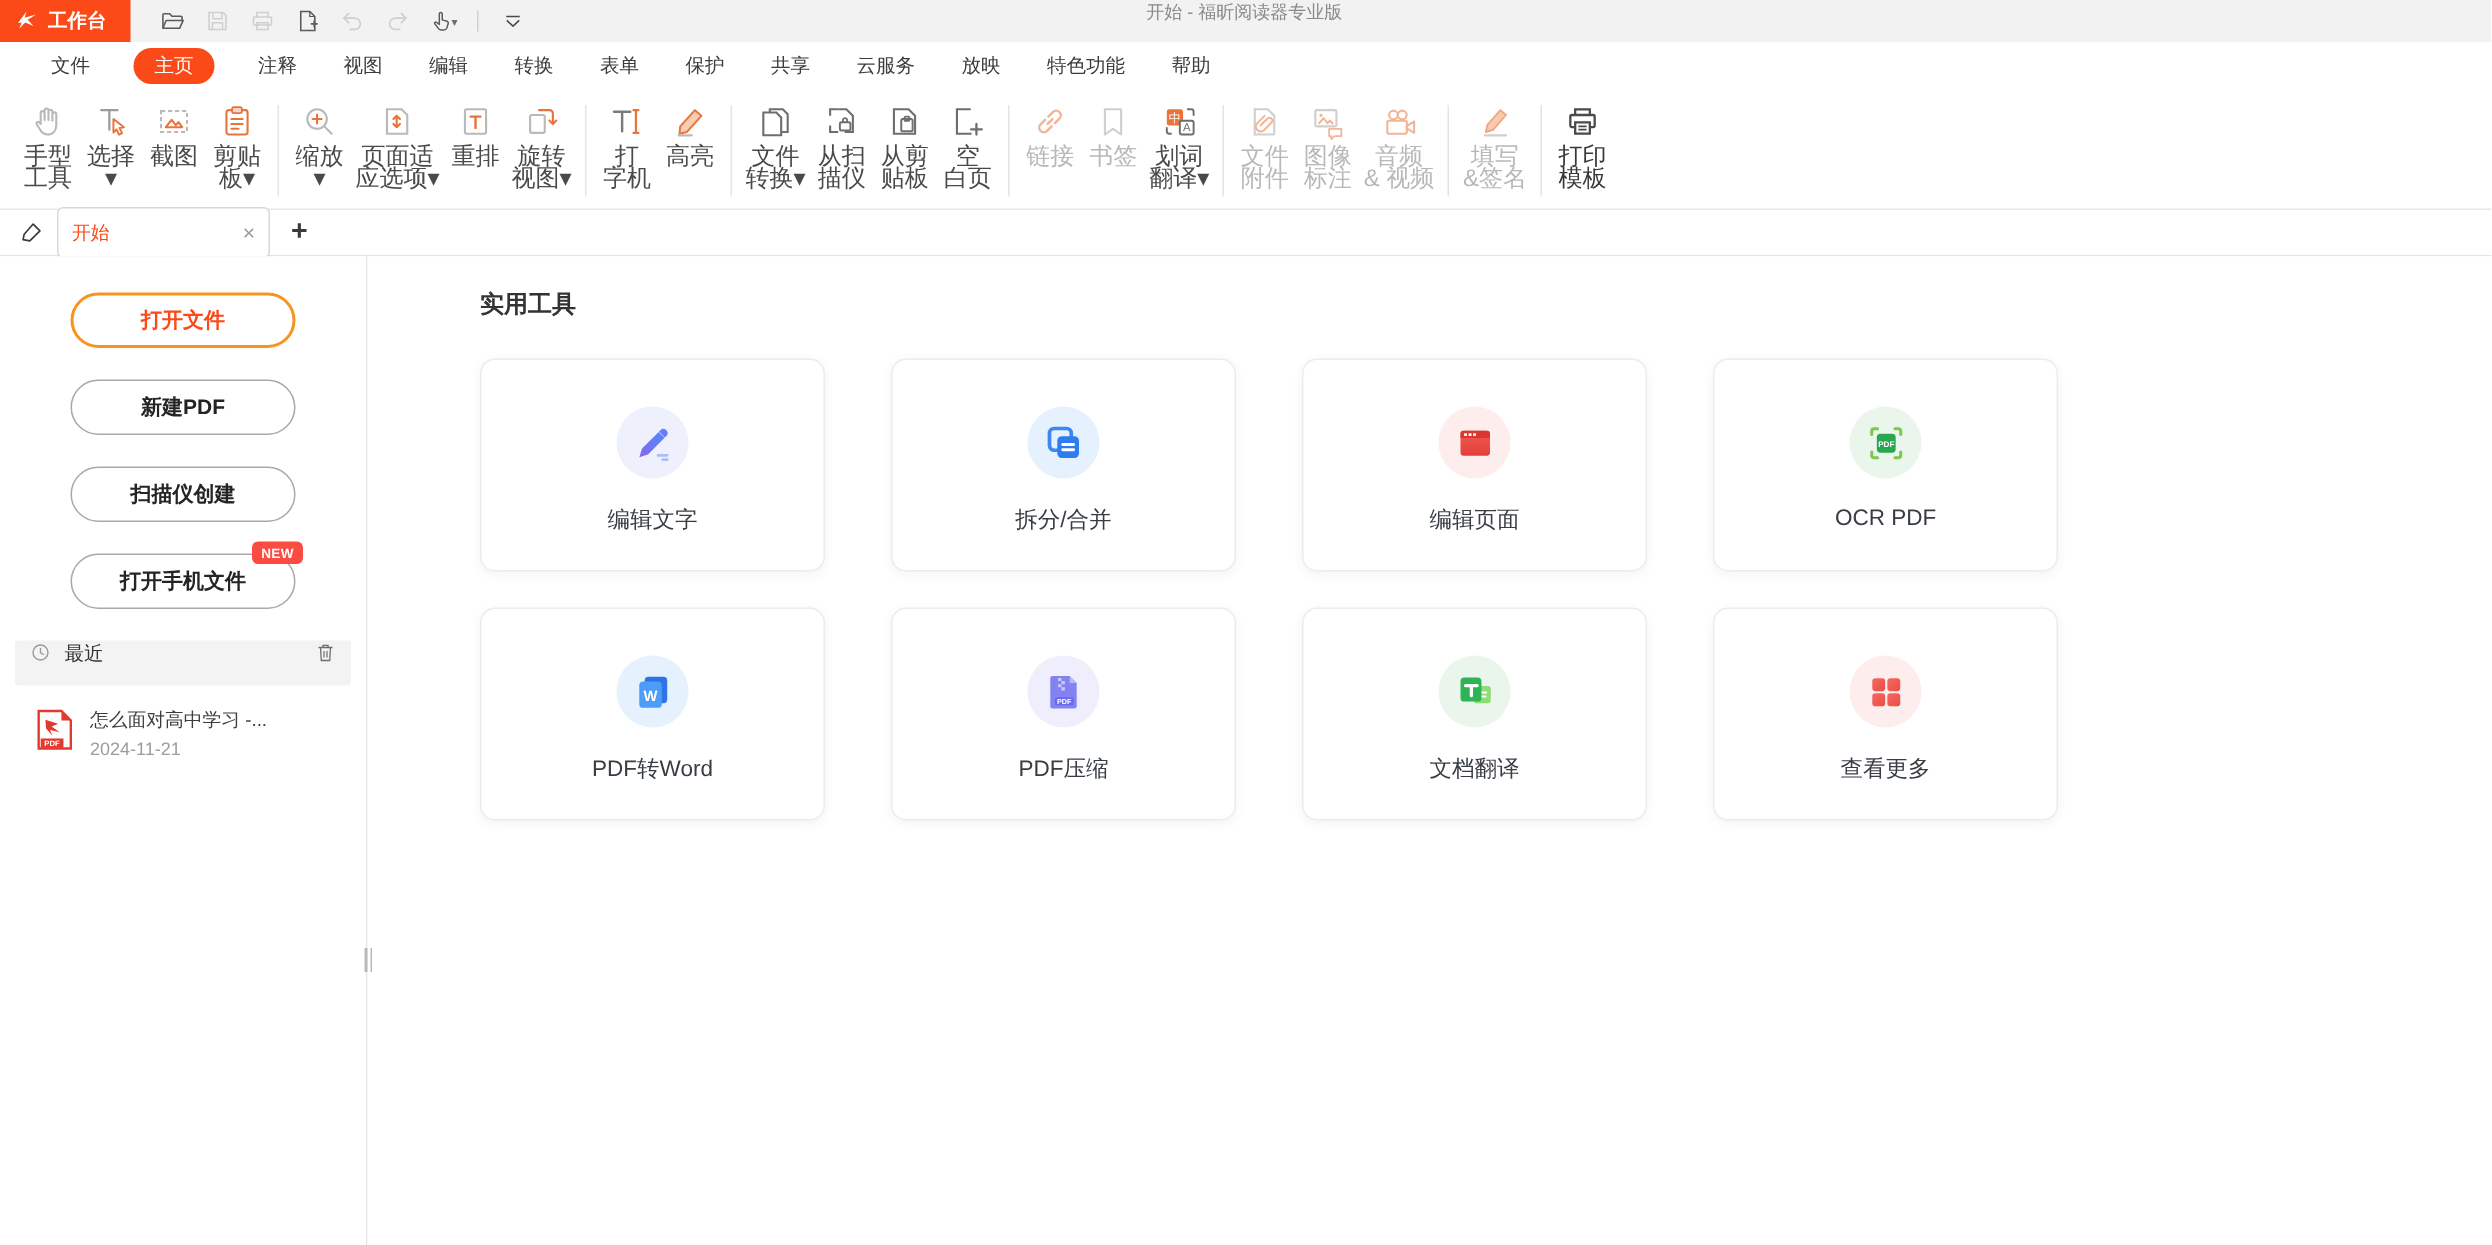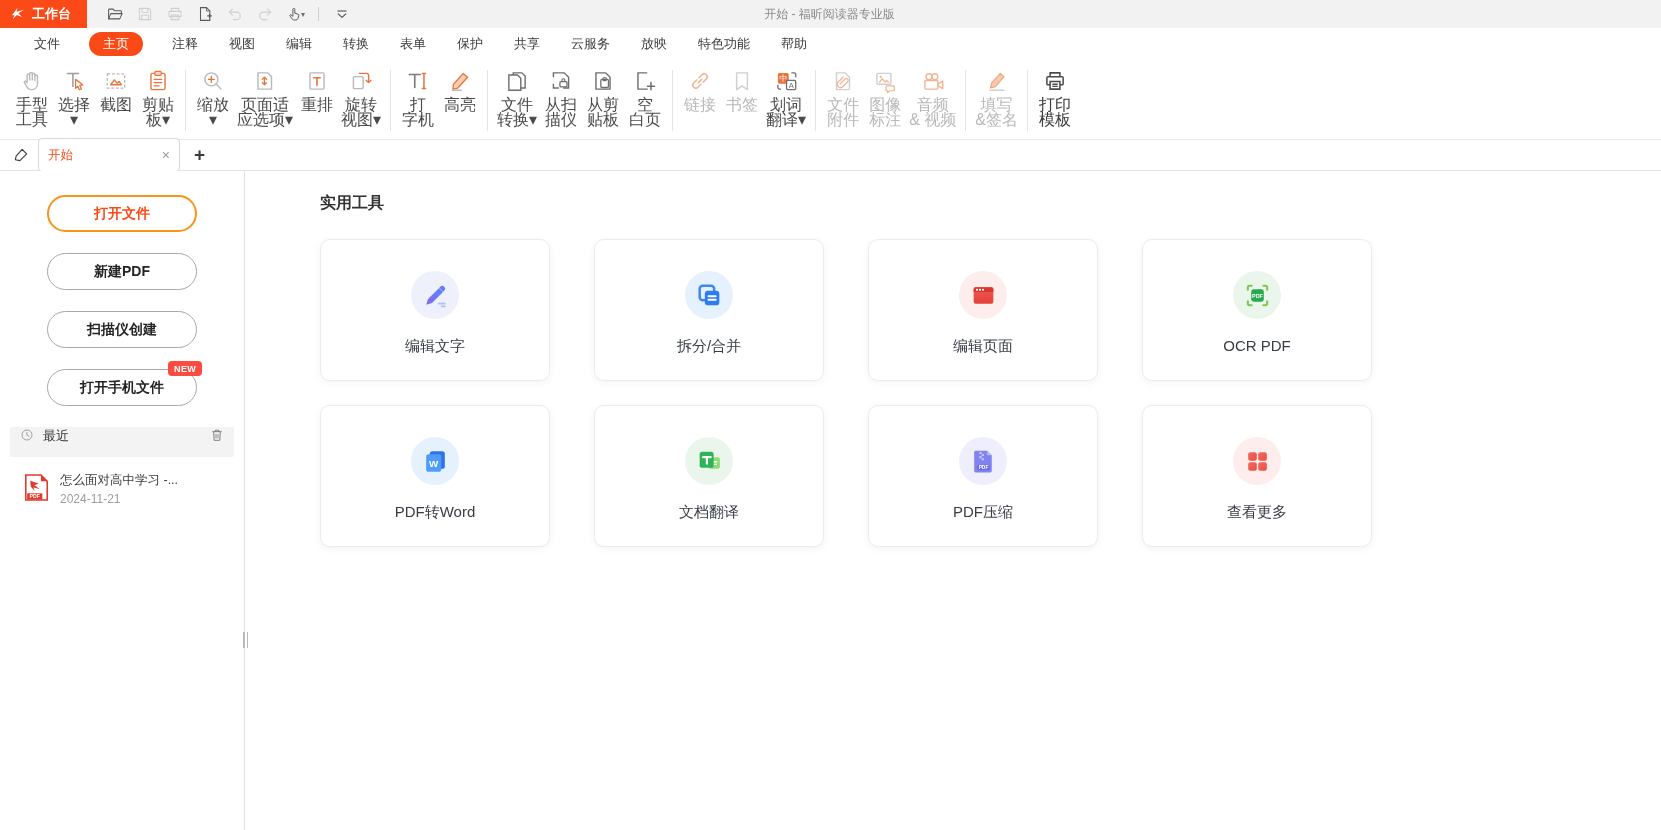--- a/index.html
+++ b/index.html
@@ -1,21 +1,21 @@
 <!DOCTYPE html>
 <html style="--brand: #FB4A17;"><head>
 <meta charset="utf-8">
 <style>
 *{margin:0;padding:0;box-sizing:border-box}
 html,body{width:1661px;height:830px;overflow:hidden;background:#fff;
   font-family:"Liberation Sans","DejaVu Sans",sans-serif;}
 .window{width:1661px;height:830px;display:flex;flex-direction:column;background:#fff}
 
 
-.titlebar{height:28px;background:#f2f2f2;display:flex;align-items:center;position:relative;flex:none}
+.titlebar{height:28px;background:#f2f2f2;display:flex;position:relative;flex:none}
 .workspace-btn{height:28px;background:var(--brand,#FB4A17);color:#fff;display:flex;align-items:center;gap:6px;
   padding:0 16px 0 10px;font-size:13px;font-weight:bold;border:none;cursor:pointer}
 .workspace-btn svg{width:16px;height:16px}
 .qt{display:flex;align-items:center;margin-left:14px;gap:2px;z-index:2}
 .qt .qt-btn{width:28px;height:24px;border:none;background:transparent;display:flex;align-items:center;justify-content:center;cursor:pointer}
 .qt svg{width:18px;height:18px}
 .qt .dd{font-size:8px;color:#6e6e6e;margin-left:-2px}
 .qt-sep{width:1px;height:14px;background:#cfcfcf;margin:0 7px}
 .window-title{position:absolute;left:0;right:2px;text-align:center;font-size:12px;color:#8a8a8a;pointer-events:none}
 
@@ -593,41 +593,41 @@
             <span class="card-icon" style="background: rgb(229, 241, 253);">
               <svg viewBox="0 0 28 28">
                 <rect x="8.5" y="4" width="14.5" height="17" rx="2.5" fill="#2E73E8"></rect>
                 <rect x="5" y="7" width="14.5" height="17" rx="2.5" fill="#4D9CF8"></rect>
                 <text x="12.2" y="19.6" font-size="9.5" fill="#fff" font-weight="bold" text-anchor="middle">W</text>
               </svg>
             </span>
             <div class="card-label">PDF转Word</div>
           </div>
           <div class="card">
-            <span class="card-icon" style="background: rgb(234, 246, 236);">
-              <svg viewBox="0 0 28 28">
-                <rect x="13" y="10" width="11" height="11" rx="2" fill="#8EDC74"></rect>
-                <path d="M17 14.2h4M17.4 16.8h3.2" stroke="#fff" stroke-width="1.3" stroke-linecap="round"></path>
-                <rect x="4.5" y="4.5" width="13.5" height="15.5" rx="2.5" fill="#2EB457"></rect>
-                <path d="M7.8 9.8h7.4M11.5 9.8v6.4" stroke="#fff" stroke-width="2.1" stroke-linecap="round"></path>
-              </svg>
-            </span>
-            <div class="card-label">文档翻译</div>
-          </div>
-          <div class="card">
             <span class="card-icon" style="background: rgb(238, 238, 252);">
               <svg viewBox="0 0 28 28">
                 <path d="M6.5 3.5h11l4.5 4.5v15A1.5 1.5 0 0 1 20.5 24.5h-14A1.5 1.5 0 0 1 5 23V5A1.5 1.5 0 0 1 6.5 3.5z" fill="#8282F0"></path>
                 <path d="M17.5 3.5L22 8h-4.5z" fill="#B9B9F8"></path>
                 <path d="M10 4.8h2.2v2H10zM12.2 6.8h2.2v2h-2.2zM10 8.8h2.2v2H10zM12.2 10.8h2.2v2h-2.2z" fill="#C9C9FA"></path>
                 <rect x="8" y="17.2" width="12" height="5.2" rx="1" fill="#6A6AE8"></rect>
                 <text x="14" y="21.3" font-size="4.7" fill="#fff" font-weight="bold" text-anchor="middle">PDF</text>
               </svg>
             </span>
             <div class="card-label">PDF压缩</div>
+          </div>
+          <div class="card">
+            <span class="card-icon" style="background: rgb(234, 246, 236);">
+              <svg viewBox="0 0 28 28">
+                <rect x="13" y="10" width="11" height="11" rx="2" fill="#8EDC74"></rect>
+                <path d="M17 14.2h4M17.4 16.8h3.2" stroke="#fff" stroke-width="1.3" stroke-linecap="round"></path>
+                <rect x="4.5" y="4.5" width="13.5" height="15.5" rx="2.5" fill="#2EB457"></rect>
+                <path d="M7.8 9.8h7.4M11.5 9.8v6.4" stroke="#fff" stroke-width="2.1" stroke-linecap="round"></path>
+              </svg>
+            </span>
+            <div class="card-label">文档翻译</div>
           </div>
           <div class="card">
             <span class="card-icon" style="background: rgb(253, 237, 236);">
               <svg viewBox="0 0 28 28">
                 <defs>
                   <linearGradient id="gM" x1="0" y1="0" x2="1" y2="1">
                     <stop offset="0" stop-color="#F26B63"></stop>
                     <stop offset="1" stop-color="#EC4C44"></stop>
                   </linearGradient>
                 </defs>

